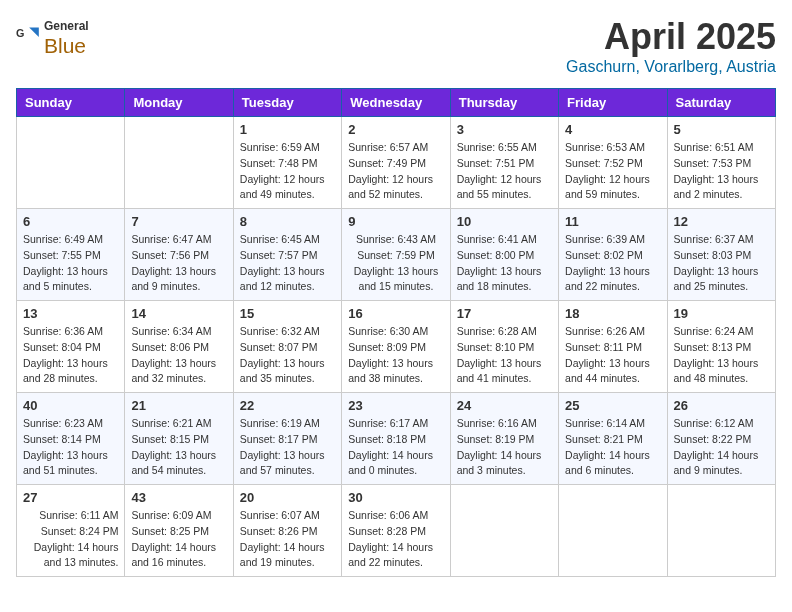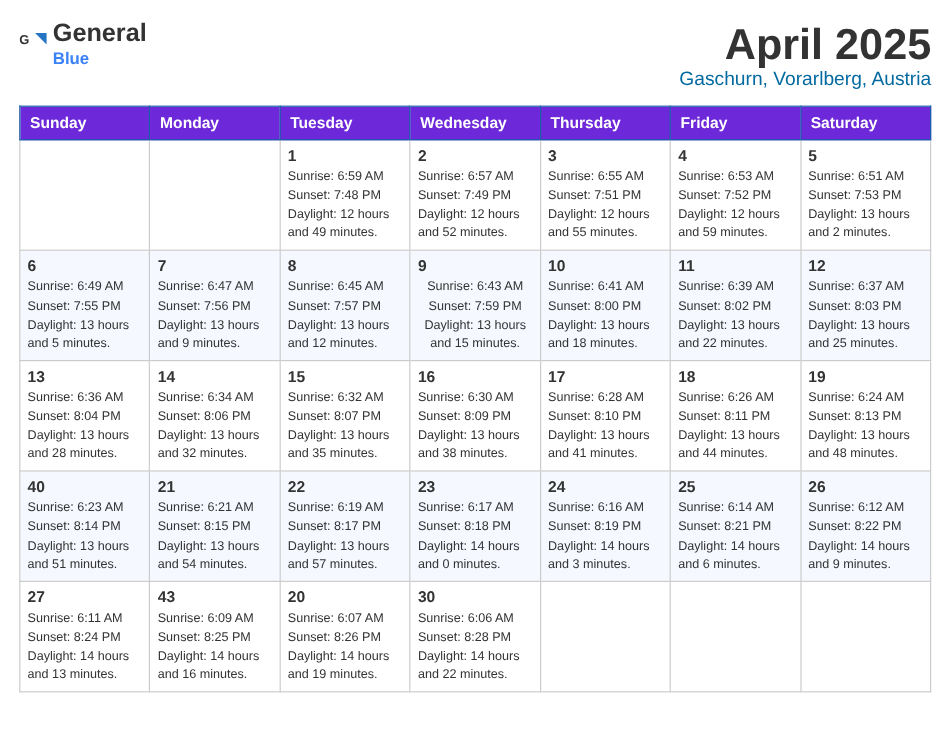--- a/index.html
+++ b/index.html
@@ -15,28 +15,28 @@
       justify-content: space-between;
       align-items: flex-start;
       margin-bottom: 12px;
     }
     .logo {
       display: flex;
       align-items: center;
       gap: 4px;
     }
     .logo-text-general {
-      font-size: 21px;
+      font-size: 12px;
       font-weight: bold;
       color: #333;
     }
     .logo-text-blue {
-      font-size: 14px;
-      font-weight: bold;
-      color: #3b82f6;
+      font-size: 21px;
+      font-weight: normal;
+      color: #a16207;
     }
     .logo-icon {
       width: 24px;
       height: 24px;
     }
     .title-area {
       text-align: right;
     }
     .month-title {
       font-size: 36px;
@@ -287,21 +287,21 @@
         <td>
           <span class="day-number">26</span>
           <div class="day-info" style="white-space: pre-line;">Sunrise: 6:12 AM
 Sunset: 8:22 PM
 Daylight: 14 hours and 9 minutes.</div>
         </td>
       </tr>
       <tr>
         <td>
           <span class="day-number">27</span>
-          <div class="day-info" style="white-space: pre-line;">Sunrise: 6:11 AM
+          <div class="day-info" style="white-space: pre-line; text-align: right;">Sunrise: 6:11 AM
 Sunset: 8:24 PM
 Daylight: 14 hours and 13 minutes.</div>
         </td>
         <td>
           <span class="day-number">43</span>
           <div class="day-info" style="white-space: pre-line;">Sunrise: 6:09 AM
 Sunset: 8:25 PM
 Daylight: 14 hours and 16 minutes.</div>
         </td>
         <td>

